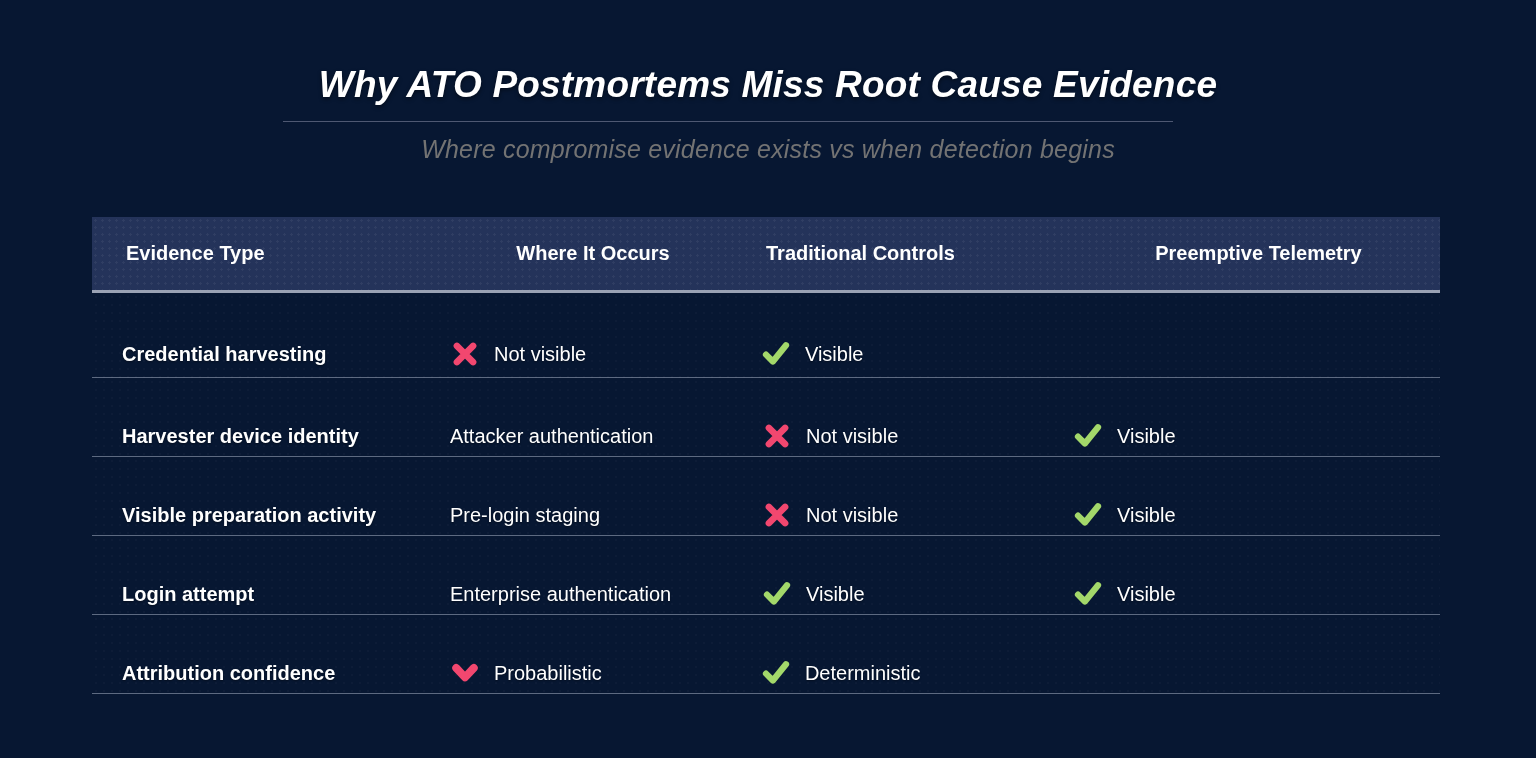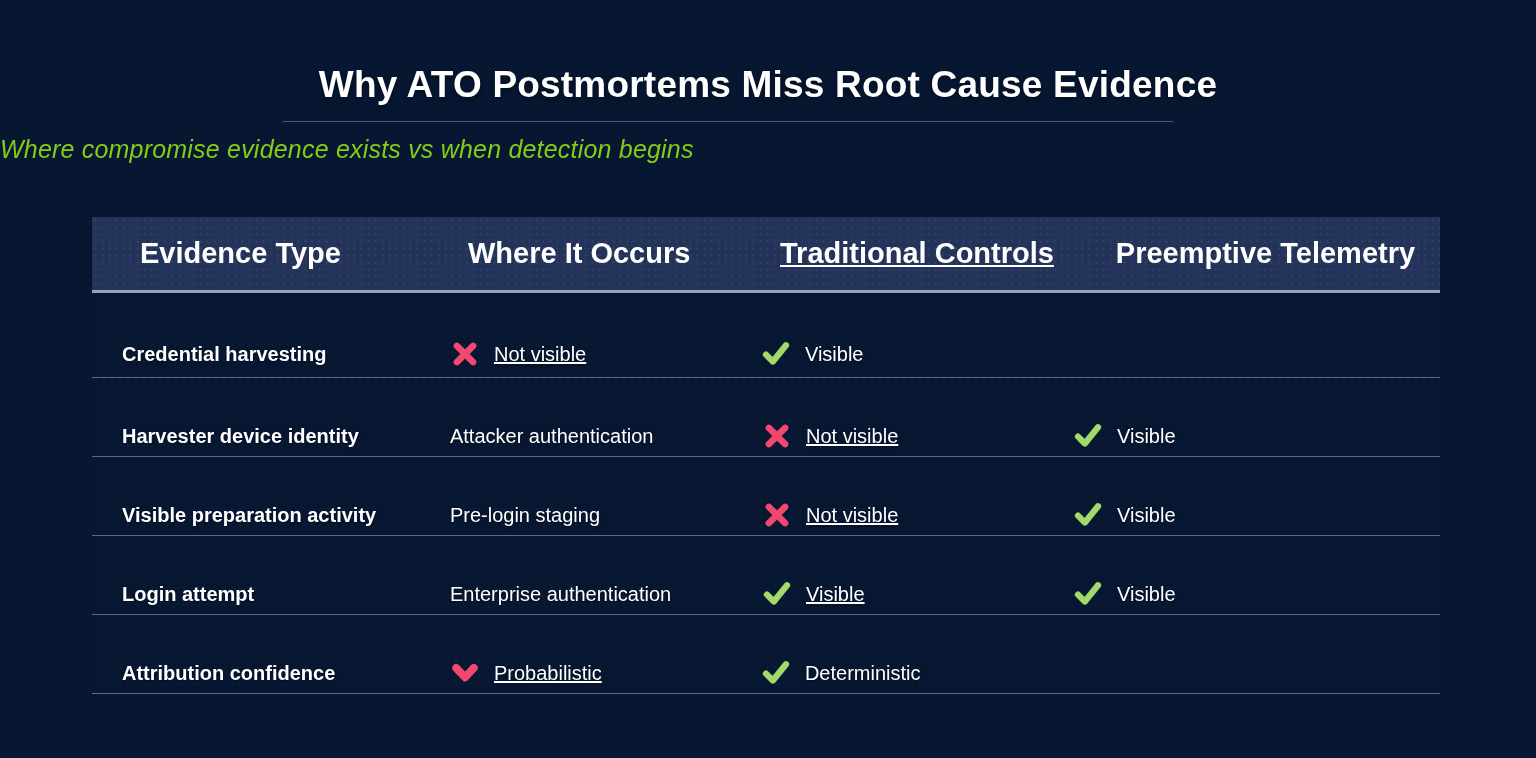--- a/index.html
+++ b/index.html
@@ -16,31 +16,33 @@
   }
   .page-title {
     position: absolute;
     top: 64px; left: 0; width: 100%;
     text-align: center;
     color: #ffffff;
     font-size: 37px;
     font-weight: 700;
     letter-spacing: 0.2px;
     text-shadow: 0 2px 4px rgba(0,0,0,0.45);
+    font-style: italic;
   }
   .title-divider {
     position: absolute;
     top: 121px; left: 283px;
     width: 890px; height: 1px;
     background: #4e5872;
   }
   .page-subtitle {
     position: absolute;
     top: 135px; left: 0; width: 100%;
-    color: #84cc16;
+    text-align: center;
+    color: #737373;
     font-size: 25px;
     font-style: italic;
     font-weight: 500;
     letter-spacing: 0.2px;
   }
   .evidence-table {
     position: absolute;
     left: 92px; top: 217px;
     width: 1348px;
   }
@@ -49,28 +51,28 @@
     align-items: center;
     height: 73px;
     background-color: #24335a;
     background-image: radial-gradient(rgba(255,255,255,0.055) 1px, transparent 1.3px);
     background-size: 7px 7px;
     border-bottom: 3px solid #9aa2b4;
   }
   .th {
     color: #ffffff;
     font-weight: 700;
-    font-size: 29px;
-    padding-left: 48px;
+    font-size: 20px;
+    padding-left: 34px;
     box-sizing: border-box;
     white-space: nowrap;
   }
   .c1 { width: 24.33%; }
-  .c2 { width: 23.15%; }
-  .c3 { width: 23.07%; text-decoration: underline; }
+  .c2 { width: 23.15%; text-align: center; }
+  .c3 { width: 23.07%; }
   .c4 { width: 29.45%; text-align: center; }
   .tbody .row {
     display: flex;
     align-items: center;
     height: 78px;
     border-bottom: 1px solid rgba(152,161,181,0.6);
     background-image: radial-gradient(rgba(255,255,255,0.022) 1px, transparent 1.2px);
     background-size: 8px 8px;
   }
   .tbody .row:first-child { height: 84px; }

